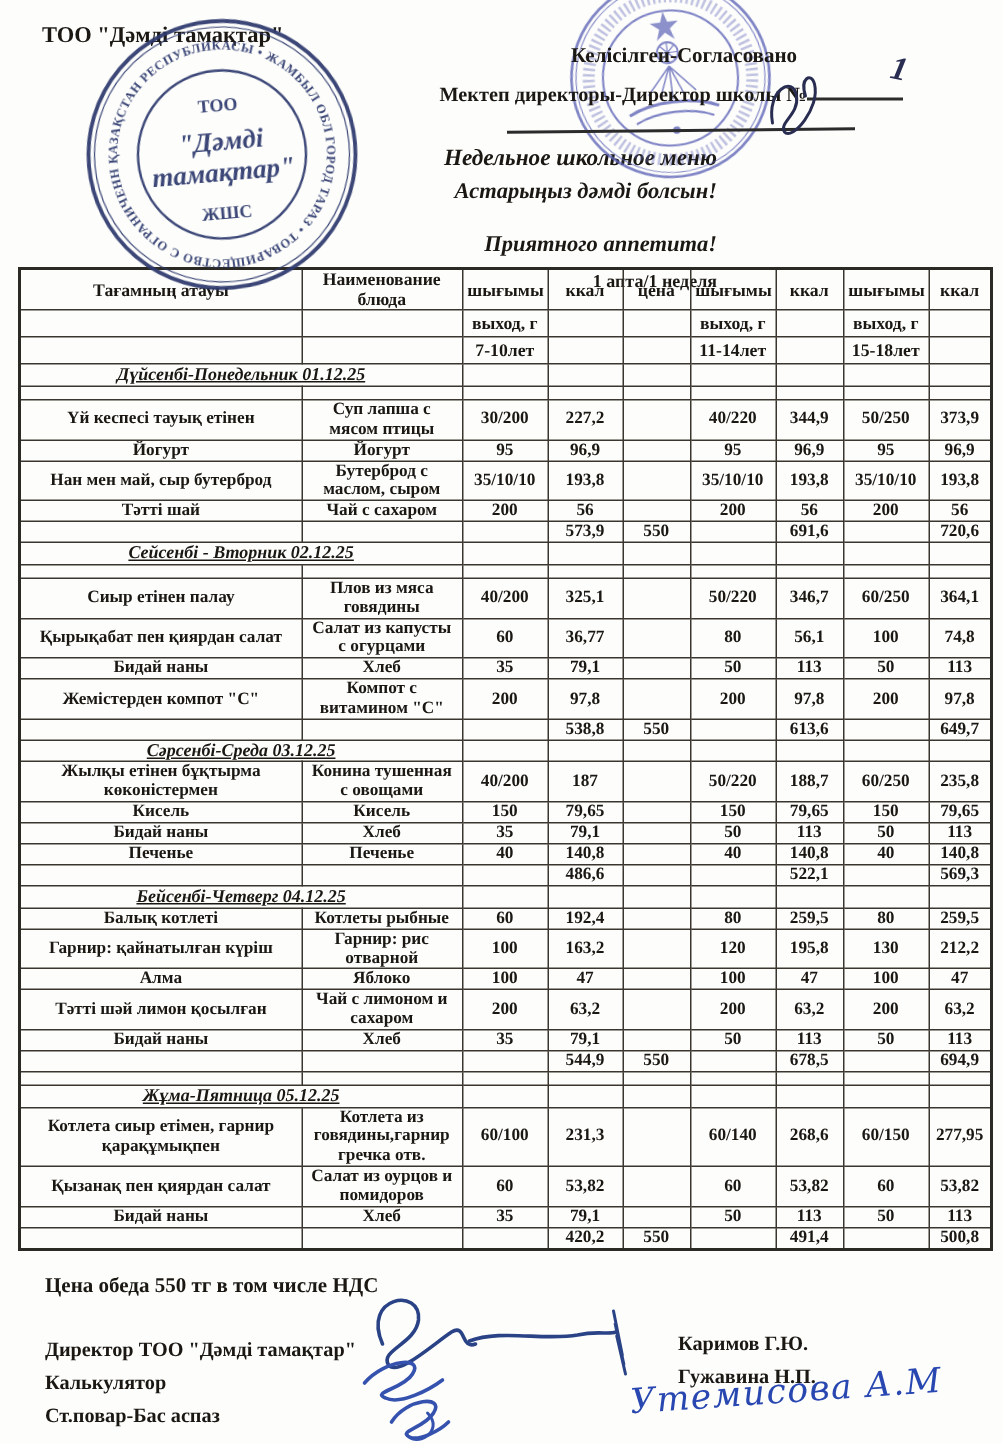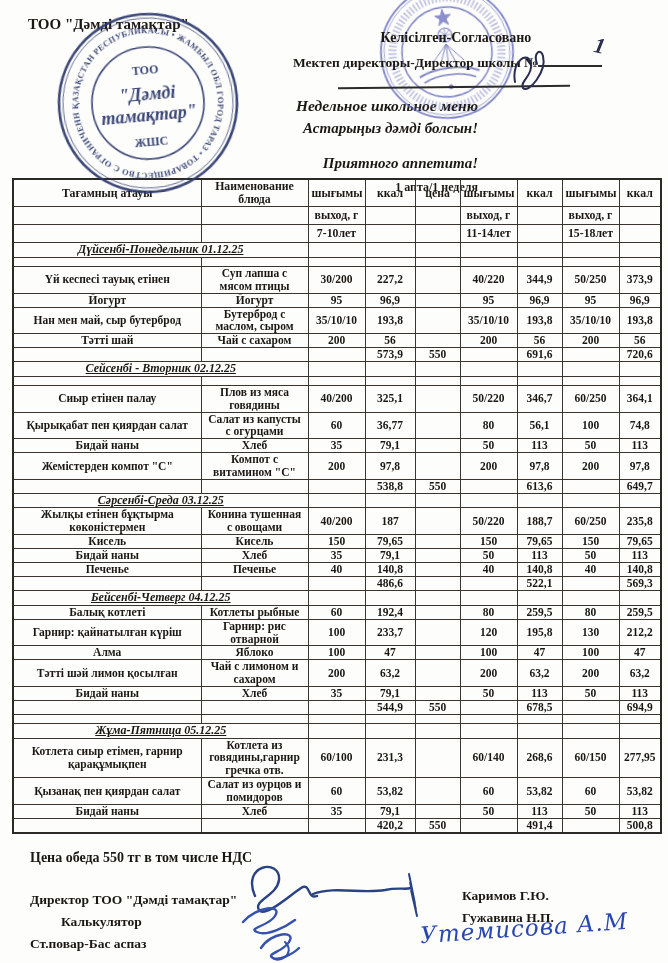--- a/index.html
+++ b/index.html
@@ -38,22 +38,22 @@
   table.menu thead th{height:17px;font-size:11.8px;}
   table.menu td{height:13px;}
   td.t-left{text-align:left;padding-left:4px;}
   td.day-label{
     text-align:left;padding-left:4px;font-style:italic;text-decoration:underline;
     font-size:12px;height:18px;white-space:nowrap;
   }
   tr.spacer td{height:8px;}
   .price-note{left:30px;top:850px;font-size:14px;font-weight:bold;z-index:2;}
   .role{left:30px;font-size:13.5px;font-weight:bold;z-index:2;white-space:nowrap;}
-  .r0{top:892px;} .r1{top:914px;margin-left:31px;} .r2{top:936px;}
-  .pname{left:462px;font-size:13.5px;font-weight:bold;z-index:2;white-space:nowrap;}
+  .r0{top:892px;} .r1{top:914px;} .r2{top:936px;}
+  .pname{left:452px;font-size:13.5px;font-weight:bold;z-index:2;white-space:nowrap;}
   .n0{top:888px;} .n1{top:910px;}
   .hand-name{
     left:420px;top:915px;font-size:23px;font-style:italic;color:#2847b0;
     transform:rotate(-4deg);letter-spacing:1px;z-index:4;white-space:nowrap;
     font-family:"DejaVu Serif",serif;
   }
   svg{display:block;}
 </style>
 </head>
 <body>
@@ -401,21 +401,21 @@
           <td></td>
           <td>80</td>
           <td>259,5</td>
           <td>80</td>
           <td>259,5</td>
         </tr>
         <tr>
           <td class="t-left">Гарнир: қайнатылған күріш</td>
           <td class="t-left">Гарнир: рис отварной</td>
           <td>100</td>
-          <td>233,7</td>
+          <td>163,2</td>
           <td></td>
           <td>120</td>
           <td>195,8</td>
           <td>130</td>
           <td>212,2</td>
         </tr>
         <tr>
           <td class="t-left">Алма</td>
           <td class="t-left">Яблоко</td>
           <td>100</td>

